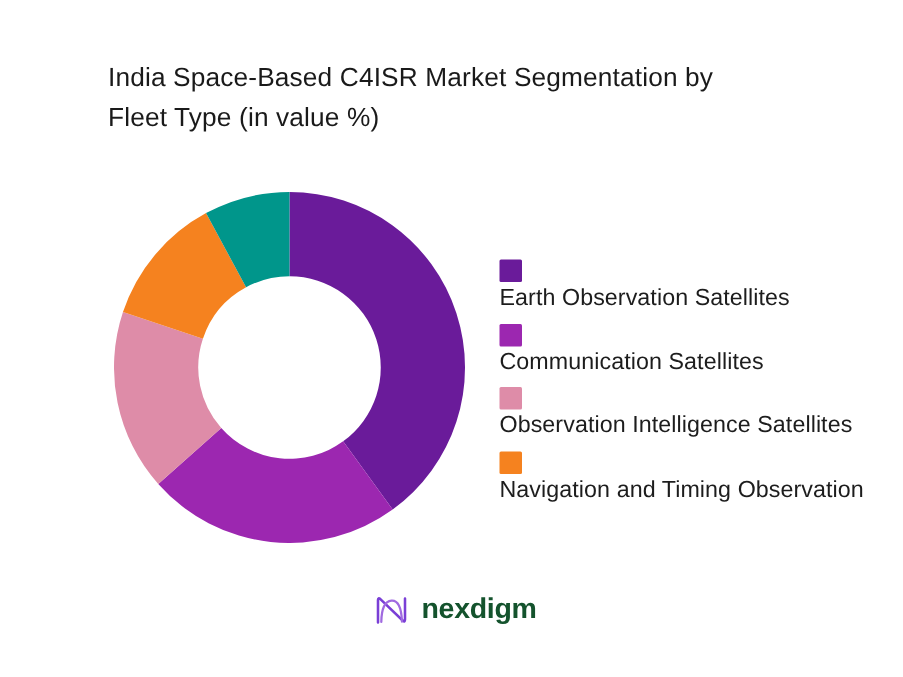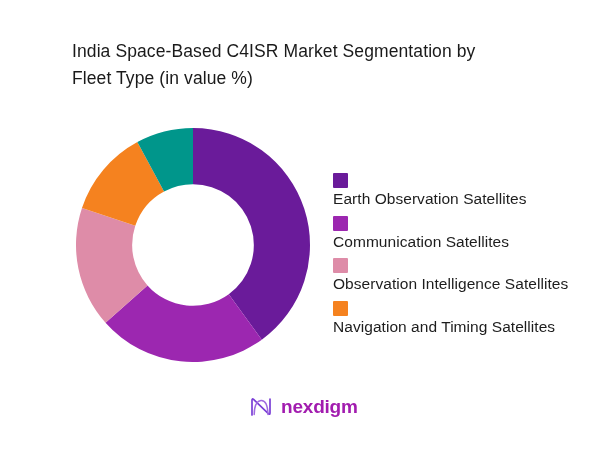--- a/index.html
+++ b/index.html
@@ -75,21 +75,21 @@
     display: flex;
     align-items: center;
     gap: 7px;
   }
   #logo-mark {
     display: block;
   }
   #logo-text {
     font-size: 19px;
     font-weight: 700;
-    color: #a21caf;
+    color: #14532d;
     letter-spacing: -0.2px;
   }
 </style>
 </head>
 <body>
 
 <div id="page">
 
   <div id="chart-title">India Space-Based C4ISR Market Segmentation by
 Fleet Type (in value %)</div>
@@ -114,21 +114,21 @@
       <div class="legend-row">
         <span class="legend-swatch" style="background: rgb(156, 39, 176);"></span>
         <span class="legend-label">Communication Satellites</span>
       </div>
       <div class="legend-row">
         <span class="legend-swatch" style="background: rgb(222, 140, 168);"></span>
         <span class="legend-label">Observation Intelligence Satellites</span>
       </div>
       <div class="legend-row">
         <span class="legend-swatch" style="background: rgb(245, 130, 31);"></span>
-        <span class="legend-label">Navigation and Timing Satellites</span>
+        <span class="legend-label">Navigation and Timing Observation</span>
       </div>
     </div>
 
   <div id="logo">
     <svg id="logo-mark" width="26" height="26" viewBox="0 0 26 26">
       <path d="M4 21 L4 6 Q4 4.2 5.6 5.4 L20.6 19.8 Q22 21 22 19 L22 5" fill="none" stroke="#7a3fd6" stroke-width="1.7" stroke-linecap="round"></path>
       <path d="M6.2 20.6 Q6.4 7 13 6.4 Q19.4 5.9 20 20.4" fill="none" stroke="#a06ae0" stroke-width="1.5" stroke-linecap="round"></path>
     </svg>
     <span id="logo-text">nexdigm</span>
   </div>

